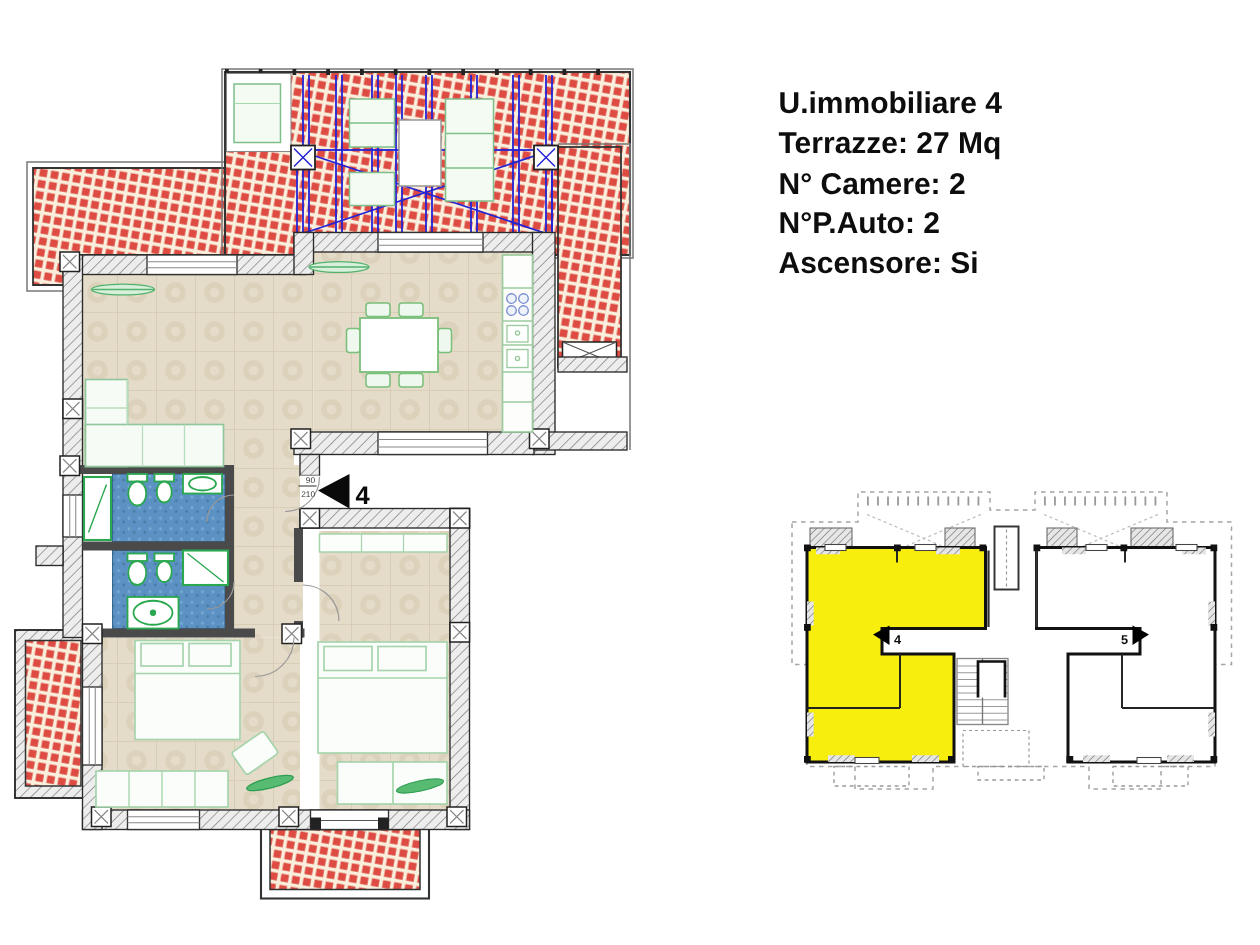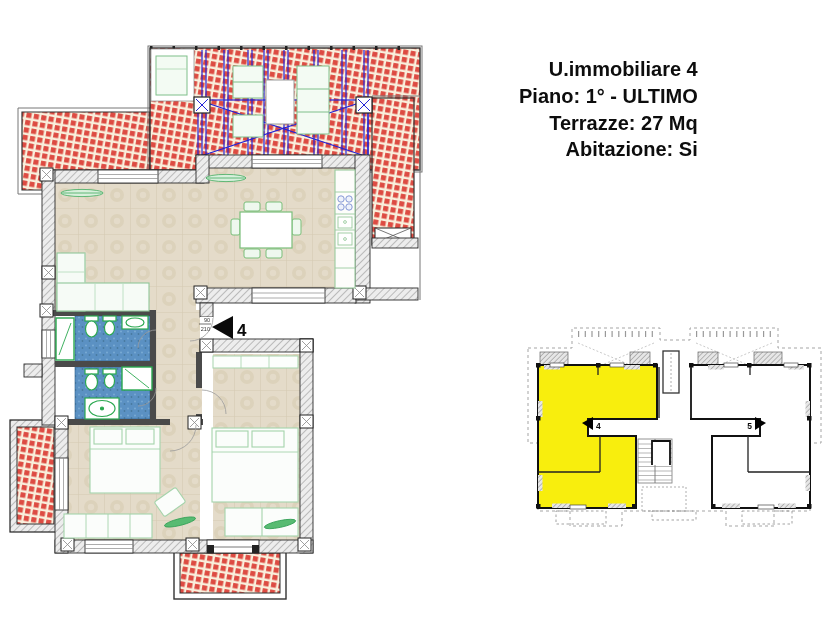--- a/index.html
+++ b/index.html
@@ -1,20 +1,20 @@
 <!DOCTYPE html>
 <html><head>
 <meta charset="utf-8">
 <style>
   html,body{margin:0;padding:0;background:#fff;}
   .stage{position:relative;width:840px;height:630px;background:#fff;overflow:hidden;
          font-family:"Liberation Sans",sans-serif;}
   .plan-svg{position:absolute;left:0;top:0;}
   .info{position:absolute;left:519px;top:56px;color:#0d0d0d;font-weight:bold;
-        font-size:20px;line-height:26.8px;white-space:nowrap;text-align:right;}
+        font-size:20px;line-height:26.8px;white-space:nowrap;}
   svg text{font-family:"Liberation Sans",sans-serif;}
   .lbl{font-weight:bold;fill:#0a0a0a;}
   .dim{fill:#333;font-weight:normal;}
 </style>
 </head>
 <body>
 
 <div class="stage">
 
 <svg class="plan-svg" width="840" height="630" viewBox="0 0 840 630">
@@ -393,18 +393,19 @@
     <rect x="212" y="48" width="14" height="4"></rect>
           <rect x="272" y="48" width="14" height="4"></rect>
     <rect x="58" y="190" width="16" height="4"></rect>
           <rect x="246" y="190" width="16" height="4"></rect>
   </g>
 </g>
 </svg>
 
 <div class="info">
   <div>U.immobiliare 4</div>
-  <div>Piano: 1° - ULTIMO</div>
   <div>Terrazze: 27 Mq</div>
-  <div>Abitazione: Si</div>
+  <div>N° Camere: 2</div>
+  <div>N°P.Auto: 2</div>
+  <div>Ascensore: Si</div>
 </div>
 
 </div>
 
 </body></html>

